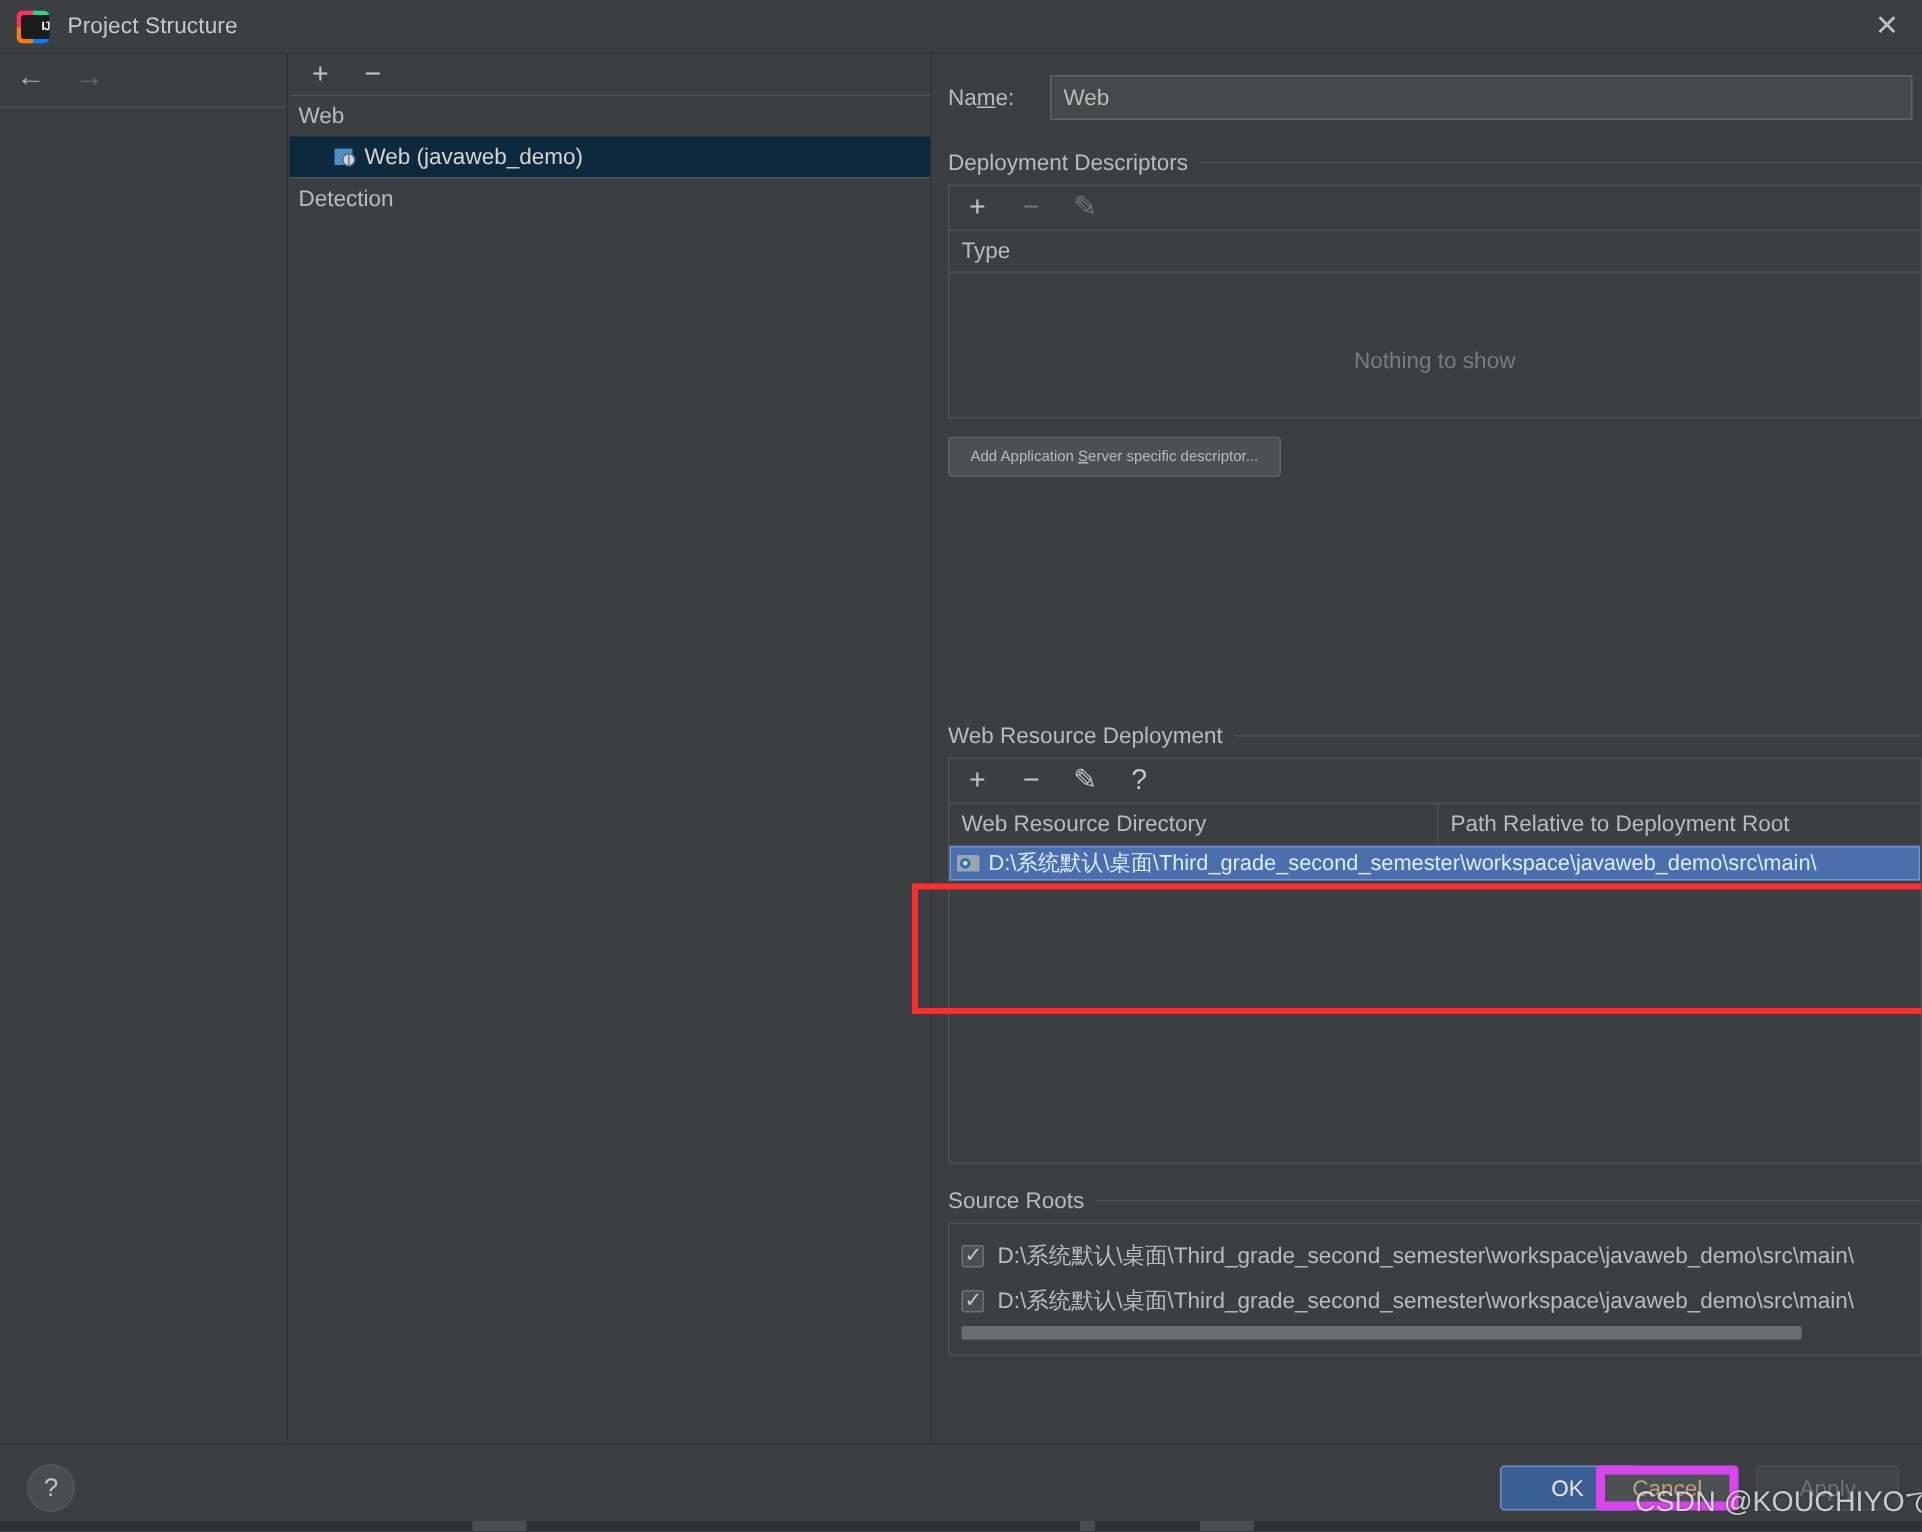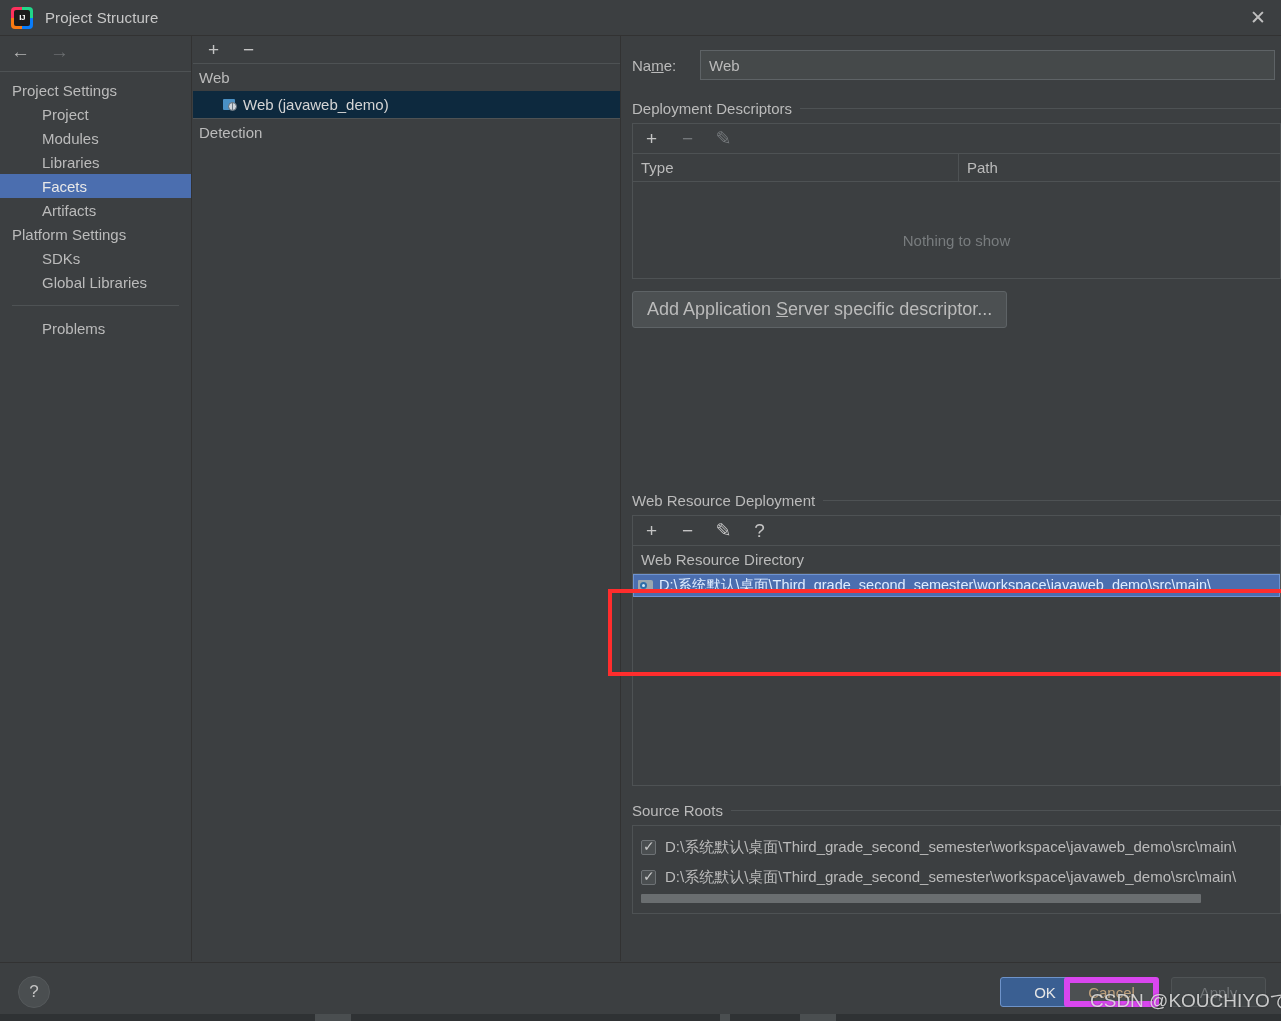--- a/index.html
+++ b/index.html
@@ -18,21 +18,21 @@
     background: #3c3f41; display: flex; align-items: center;
     border-bottom: 1px solid #323232;
   }
   .ij-logo { width: 22px; height: 22px; margin-left: 11px; position: relative; border-radius: 4px; overflow: hidden; flex: 0 0 auto; }
   .ij-logo .q { position: absolute; width: 11px; height: 11px; }
   .ij-logo .q1 { left: 0;   top: 0;   background: #fe315d; }
   .ij-logo .q2 { left: 11px;top: 0;   background: #21d789; }
   .ij-logo .q3 { left: 0;   top: 11px;background: #f97a12; }
   .ij-logo .q4 { left: 11px;top: 11px;background: #087cfa; }
   .ij-logo .core {
-    position: absolute; left: 3px; top: 3px; width: 16px; height: 16px;
+    position: absolute; left: 3px; top: 3px; width: 33px; height: 16px;
     background: #1b1b1b; border-radius: 2px; color: #fff;
     font: bold 8px/16px "Liberation Sans", sans-serif; text-align: center; letter-spacing: -0.5px;
   }
   .title-text {
     margin-left: 12px; font-size: 15px; color: #c8c8c8; letter-spacing: .1px;
   }
   .close-btn {
     position: absolute; right: 0; top: 0; width: 46px; height: 35px;
     display: flex; align-items: center; justify-content: center;
     color: #c0c0c0; font-size: 19px; line-height: 1;
@@ -114,21 +114,21 @@
   .tbl-head .th + .th { border-left: 1px solid #4e5254; }
 
   .tbl-body { position: relative; }
   .empty-msg {
     position: absolute; left: 0; right: 0; top: 50px; text-align: center;
     font-size: 15px; color: #787c7e;
   }
 
   .btn {
     background: #4c5052; border: 1px solid #5e6366; border-radius: 3px;
-    color: #bbbbbb; font-size: 18px; font-family: "Liberation Sans", sans-serif;
+    color: #bbbbbb; font-size: 10px; font-family: "Liberation Sans", sans-serif;
     padding: 7px 14px; cursor: default;
   }
 
   .row-selected {
     height: 23px; display: flex; align-items: center;
     background: #4b6eaf; border: 1px solid #6f93d0;
     color: #ddecff; font-size: 14.5px; white-space: nowrap; overflow: hidden;
     padding-left: 4px;
   }
   .dir-ico { width: 16px; height: 13px; margin-right: 5px; position: relative; flex: 0 0 auto; }
@@ -202,33 +202,20 @@
     <div class="title-text">Project Structure</div>
     <div class="close-btn">✕</div>
   </div>
 
   <div class="sidebar">
     <div class="nav-arrows">
       <span class="nav-arrow">←</span>
       <span class="nav-arrow disabled">→</span>
     </div>
     <div class="nav-sep"></div>
-    <div class="nav-list">
-      <div class="nav-item">Project Settings</div>
-      <div class="nav-item child">Project</div>
-      <div class="nav-item child">Modules</div>
-      <div class="nav-item child">Libraries</div>
-      <div class="nav-item child selected">Facets</div>
-      <div class="nav-item child">Artifacts</div>
-      <div class="nav-item">Platform Settings</div>
-      <div class="nav-item child">SDKs</div>
-      <div class="nav-item child">Global Libraries</div>
-      <div class="nav-div"></div>
-      <div class="nav-item child">Problems</div>
-    </div>
   </div>
 
   <div class="treepanel">
     <div class="tree-toolbar">
       <span class="tb-ico">+</span>
       <span class="tb-ico">−</span>
     </div>
     <div class="tree-row">Web</div>
     <div class="tree-row child selected">
       <span class="facet-ico">
@@ -254,21 +241,20 @@
     </div>
 
     <div class="panel-box" style="height:156px;">
       <div class="panel-toolbar">
         <span class="tb-ico">+</span>
         <span class="tb-ico dim">−</span>
         <span class="tb-ico dim">✎</span>
       </div>
       <div class="tbl-head">
         <div class="th" style="width:325px;">Type</div>
-        <div class="th" style="flex:1;">Path</div>
       </div>
       <div class="tbl-body" style="height:96px;">
         <div class="empty-msg">Nothing to show</div>
       </div>
     </div>
 
     <div style="margin:12px 0 0 10px;">
       <button class="btn"><span>Add Application </span><span class="u">S</span><span>erver specific descriptor...</span></button>
     </div>
 
@@ -279,20 +265,21 @@
 
     <div class="panel-box" style="height:271px;">
       <div class="panel-toolbar">
         <span class="tb-ico">+</span>
         <span class="tb-ico">−</span>
         <span class="tb-ico">✎</span>
         <span class="tb-ico">?</span>
       </div>
       <div class="tbl-head">
         <div class="th" style="width:325px;">Web Resource Directory</div>
+        <div class="th" style="flex:1;">Path Relative to Deployment Root</div>
       </div>
       <div class="tbl-body" style="height:211px;">
         <div class="row-selected">
           <span class="dir-ico">
             <span class="folder"></span>
               <span class="dot"></span>
               <span class="dot2"></span>
           </span>
           <span>D:\系统默认\桌面\Third_grade_second_semester\workspace\javaweb_demo\src\main\</span>
         </div>

